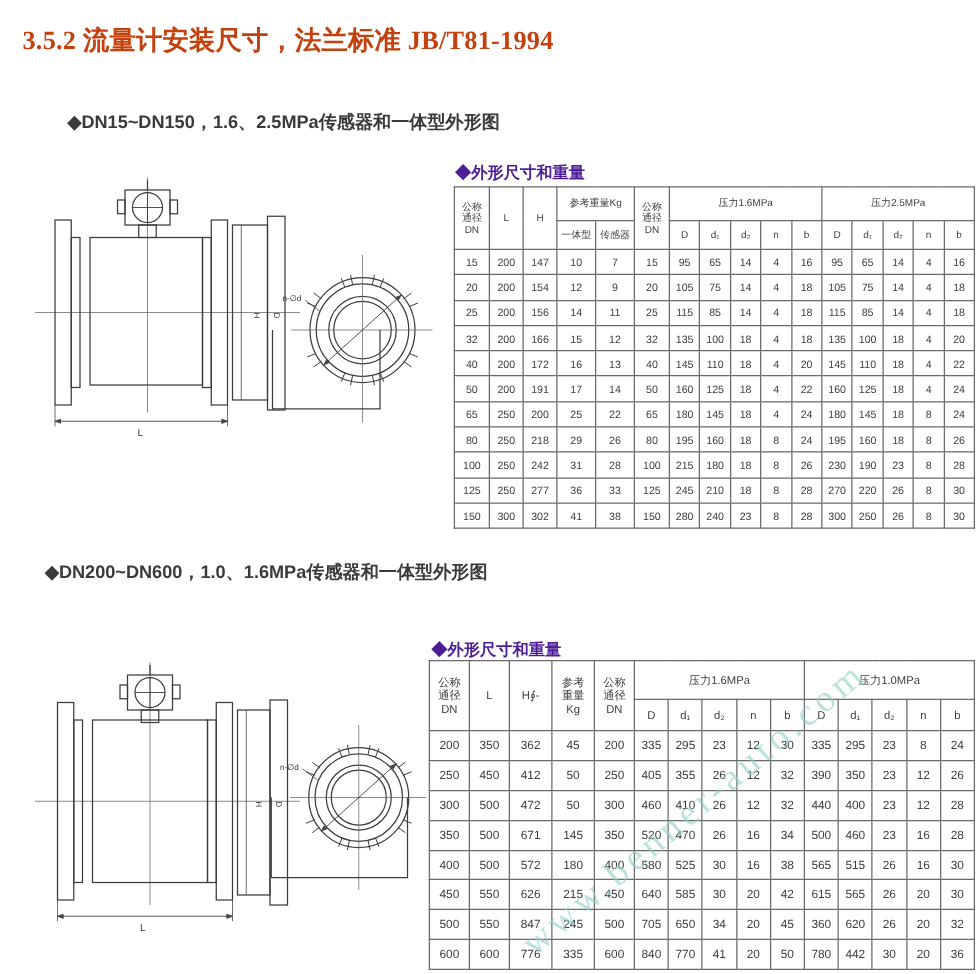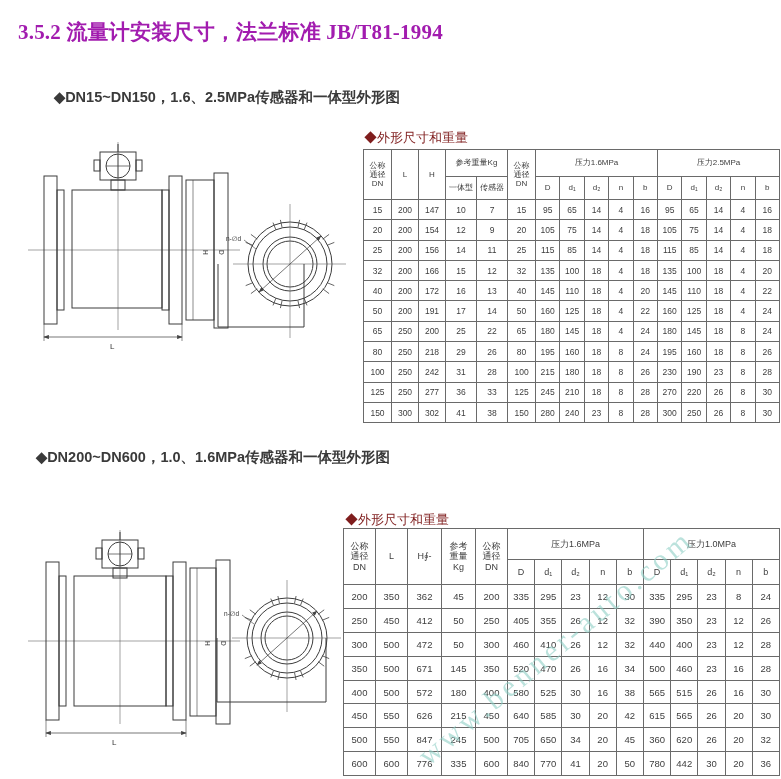--- a/index.html
+++ b/index.html
@@ -1,22 +1,22 @@
 <!DOCTYPE html>
 <html><head>
 <meta charset="utf-8">
 <style>
   html,body{margin:0;padding:0;}
   body{width:781px;height:779px;position:relative;background:#ffffff;overflow:hidden;
        font-family:"Liberation Sans",sans-serif;color:#333;}
   .abs{position:absolute;}
   .page-title{left:18px;top:18px;font-family:"Liberation Serif",serif;font-weight:bold;
-              font-size:21px;color:#a21caf;letter-spacing:0.2px;}
+              font-size:21px;color:#c2410c;letter-spacing:0.2px;}
   .sec-heading{font-size:14.5px;font-weight:bold;color:#3a3a3a;}
-  .tbl-title{font-size:13px;font-weight:normal;color:#7f1d1d;}
+  .tbl-title{font-size:13px;font-weight:bold;color:#4c1d95;}
   table{border-collapse:collapse;table-layout:fixed;background:#fff;}
   th,td{border:1px solid #6a6a6a;text-align:center;vertical-align:middle;
         padding:0;overflow:hidden;color:#3d3d3d;}
   th{font-weight:normal;white-space:pre-line;line-height:1.15;}
   .t1{width:416px;}
   .t1 th{font-size:8px;}
   .t1 thead tr.r1 th{height:26px;}
   .t1 thead tr.r2 th{height:22px;}
   .t1 td{height:19.3px;font-size:8.5px;}
   .t2{width:436px;}

